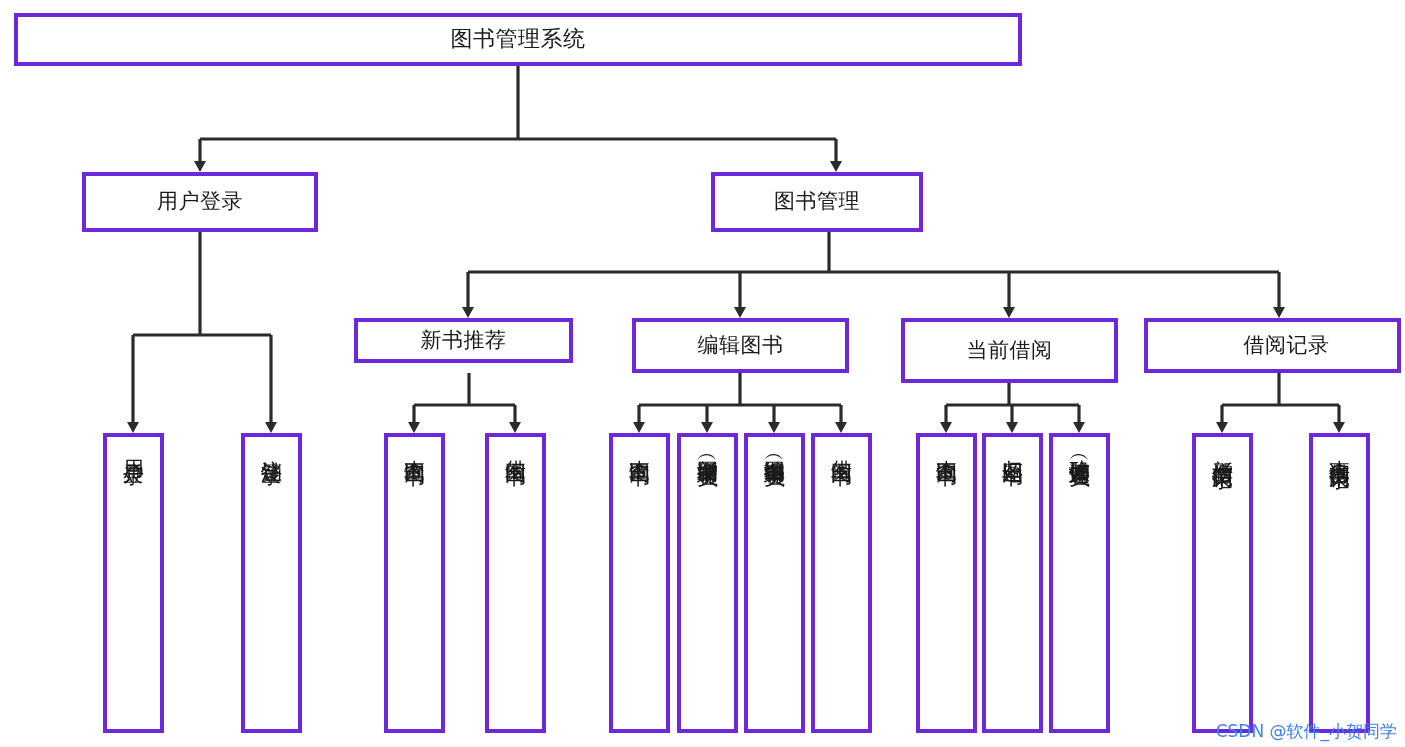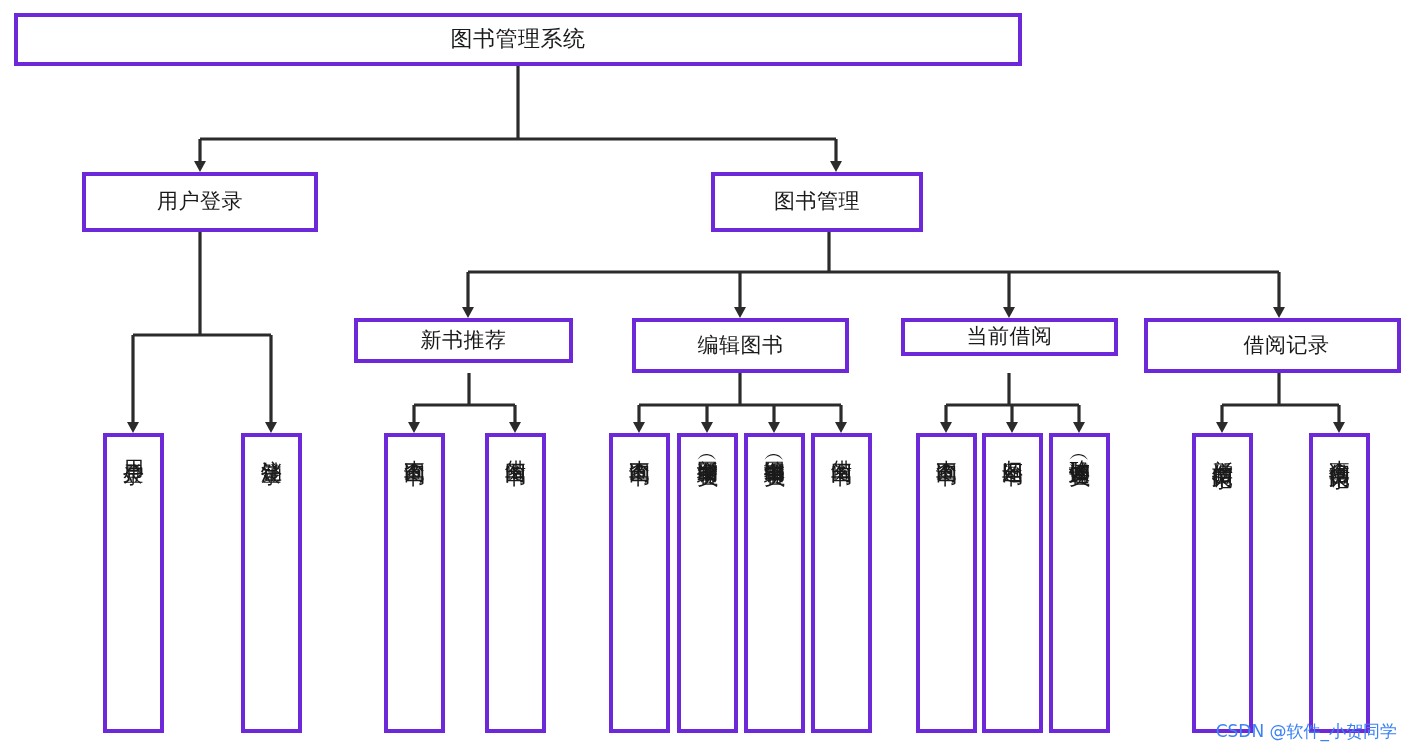--- a/index.html
+++ b/index.html
@@ -143,21 +143,21 @@
   <div class="node h" style="left:711px; top:172px; width:212px; height:60px;">
     <span class="lbl">图书管理</span>
   </div>
 
   <div class="node h" style="left:354px; top:318px; width:219px; height:45px;">
     <span class="lbl">新书推荐</span>
   </div>
   <div class="node h" style="left:632px; top:318px; width:217px; height:55px;">
     <span class="lbl">编辑图书</span>
   </div>
-  <div class="node h" style="left:901px; top:318px; width:217px; height:38px;">
+  <div class="node h" style="left:901px; top:318px; width:217px; height:65px;">
     <span class="lbl">当前借阅</span>
   </div>
   <div class="node h" style="left:1144px; top:318px; width:257px; height:55px;padding-left:28px;">
     <span class="lbl">借阅记录</span>
   </div>
 
   <div class="node v" style="left:103px; top:433px; width:61px; height:300px;">
     <span class="lbl">用户登录</span>
   </div>
   <div class="node v" style="left:241px; top:433px; width:61px; height:300px;">

